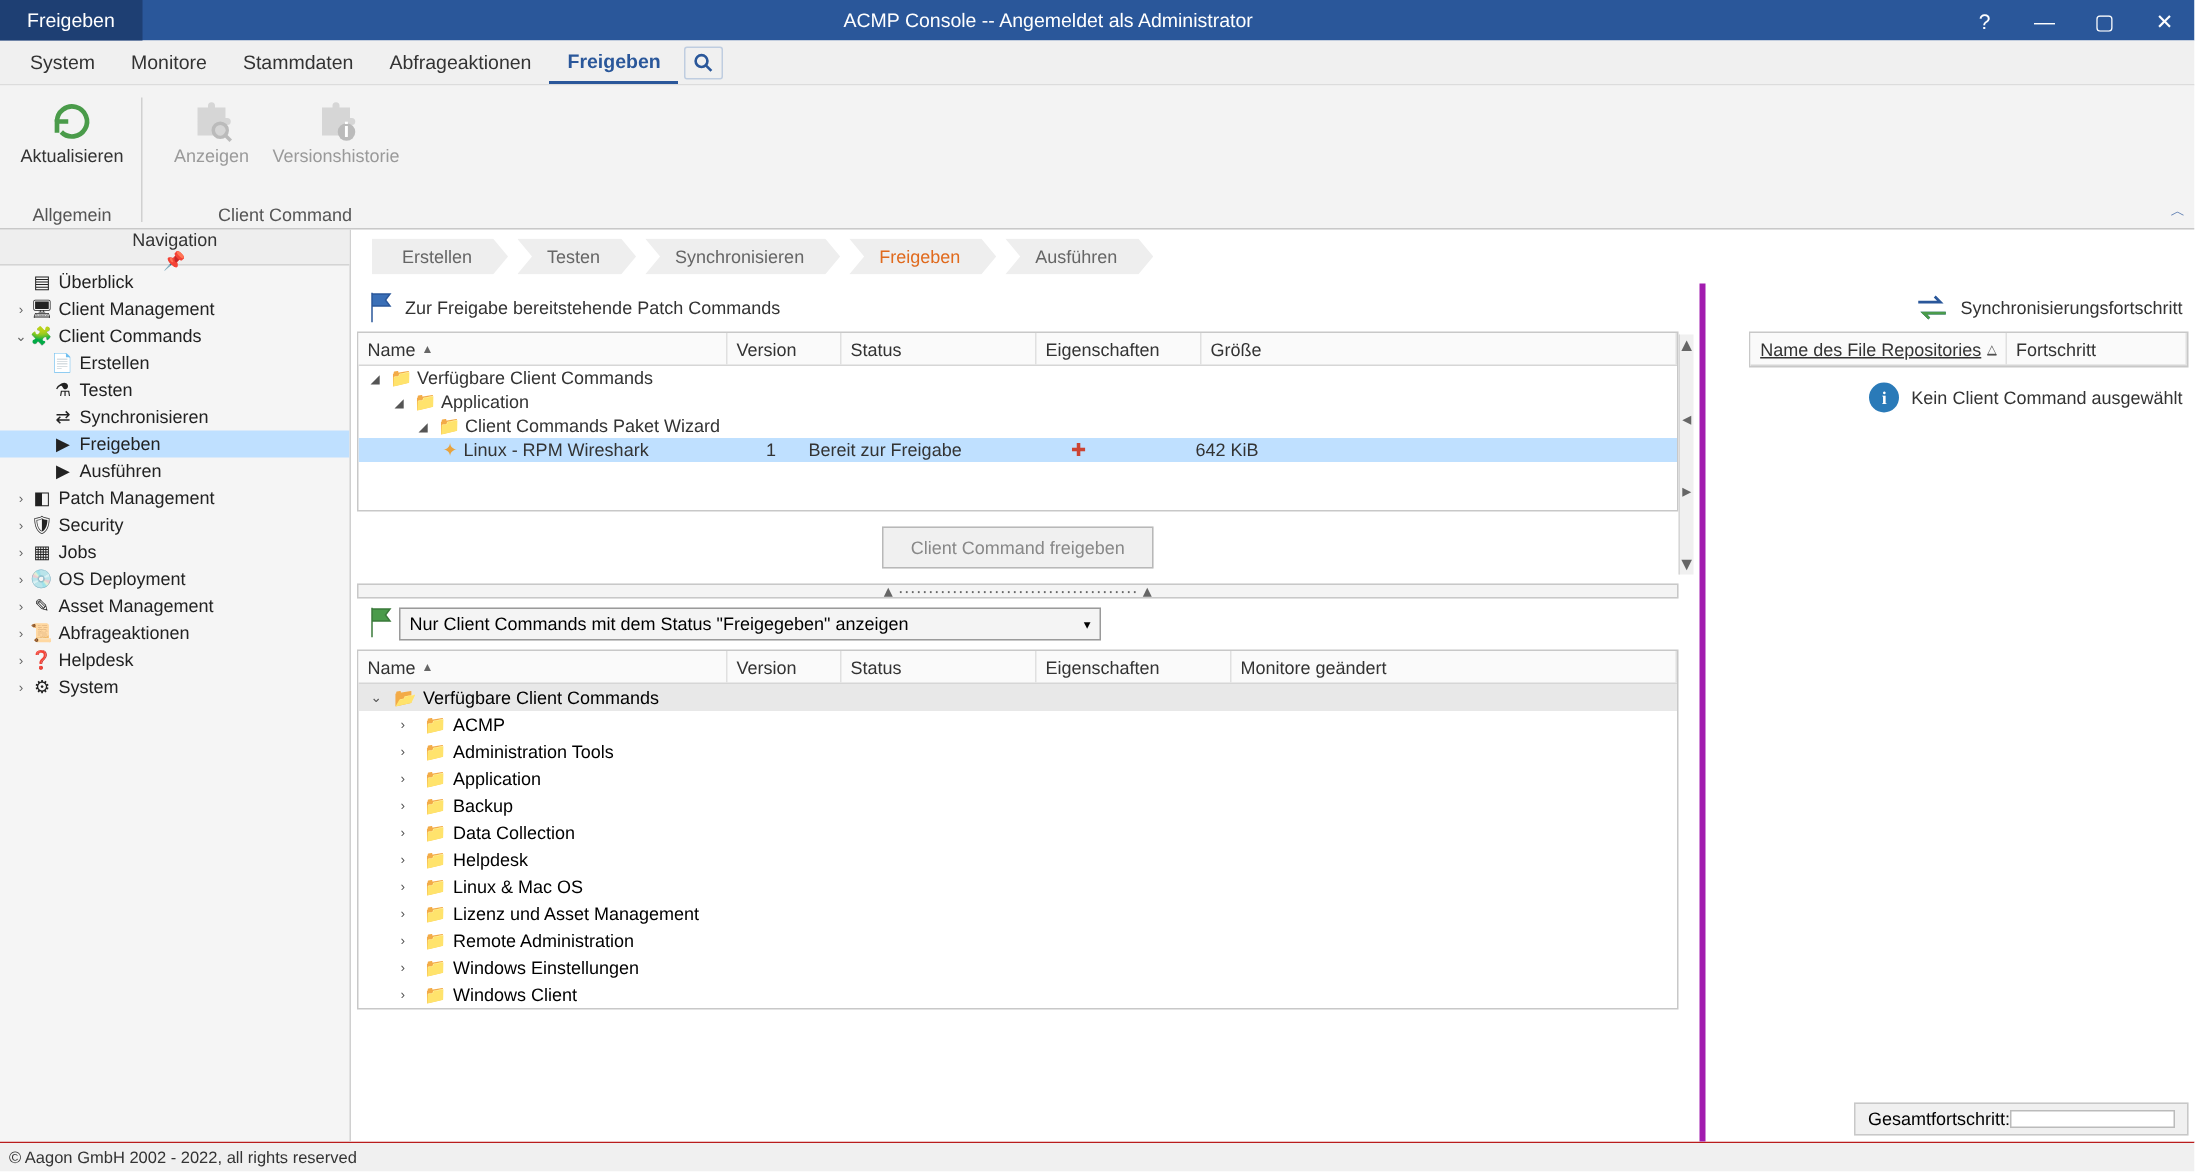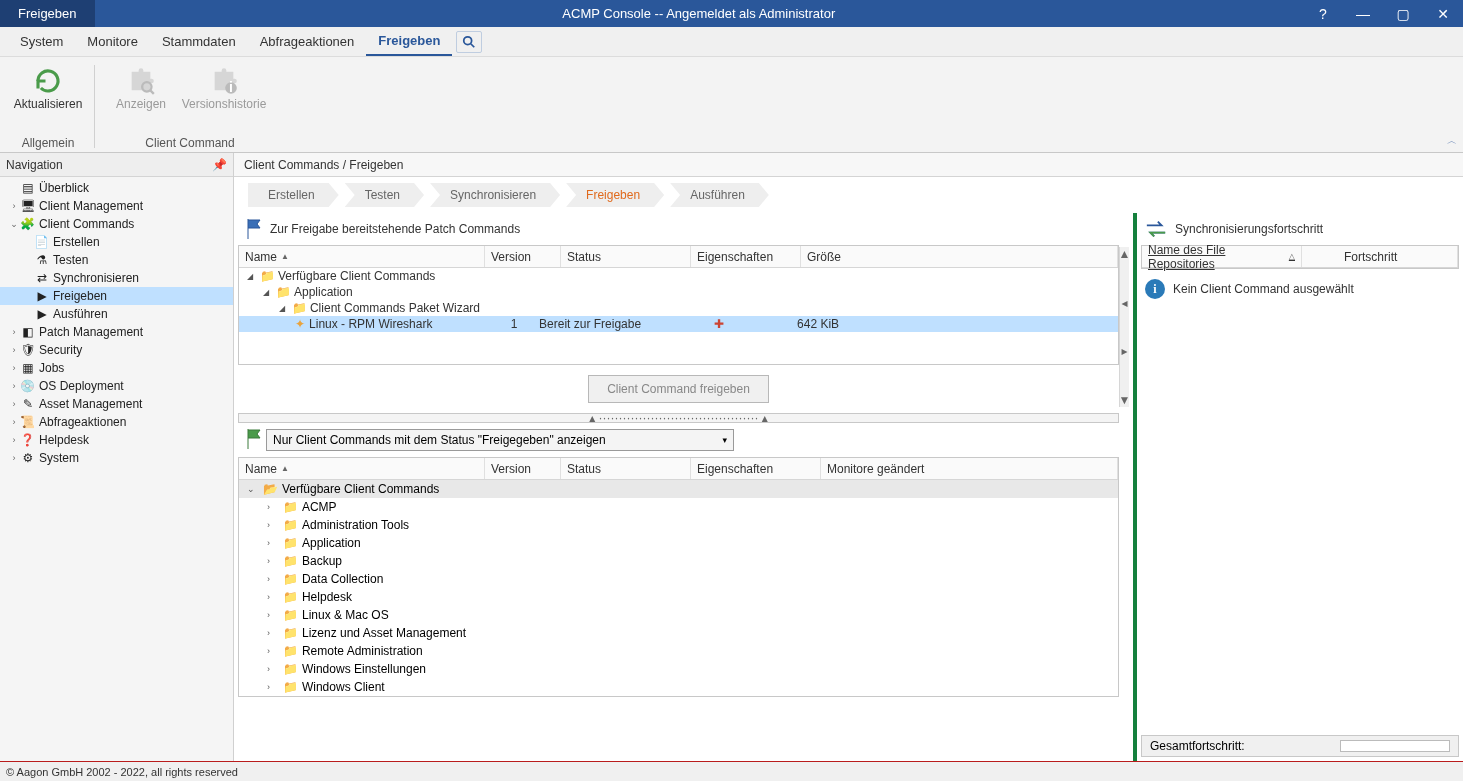--- a/index.html
+++ b/index.html
@@ -24,38 +24,38 @@
 .ribbon-btn { display:flex; flex-direction:column; align-items:center; color:#333; cursor:pointer; width:60px; padding-top:4px; }
 .ribbon-btn.disabled { color:#9a9a9a; cursor:default; }
 .ribbon-btn .ico { width:32px; height:32px; display:flex; align-items:center; justify-content:center; }
 .ribbon-group-label { text-align:right; color:#555; font-size:12px; padding-bottom:2px; }
 .ribbon-sep { width:1px; background:#d0d0d0; margin:4px 6px; }
 .ribbon-collapse { position:absolute; right:6px; bottom:4px; color:#5a7bb0; cursor:pointer; font-size:10px; }
 
 
 .body { display:flex; height: calc(781px - 27px - 30px - 96px - 20px); }
 .nav { width:234px; background:#f5f5f5; border-right:1px solid #d0d0d0; display:flex; flex-direction:column; }
-.nav-header { height:24px; display:flex; align-items:center; justify-content:space-between; padding:0 6px; background:#eee; border-bottom:1px solid #d4d4d4; color:#333; }
+.nav-header { height:24px; display:flex; align-items:center; justify-content:space-between; padding:0 6px; background:#eee; border-bottom:1px solid #d4d4d4; color:#333;flex-direction:column; }
 .nav-tree { flex:1; overflow:auto; padding-top:2px; }
 .tree-item { display:flex; align-items:center; height:18px; padding-left:8px; cursor:pointer; white-space:nowrap; color:#222; }
 .tree-item .arrow { width:12px; display:inline-block; color:#666; font-size:9px; text-align:center; }
 .tree-item .ico { width:16px; height:16px; display:inline-flex; align-items:center; justify-content:center; margin-right:3px; }
 .tree-item.l1 { padding-left:22px; }
 .tree-item.selected { background:#bfe0ff; }
 
 .main { flex:1; display:flex; flex-direction:column; background:#fff; }
 .breadcrumb { height:24px; border-bottom:1px solid #d4d4d4; display:flex; align-items:center; padding-left:10px; color:#333; background:#f7f7f7; }
 .wizard { height:36px; display:flex; align-items:center; padding-left:14px; gap:0; background:#fff; }
 .wizard-step { position:relative; height:24px; background:#eeeeee; color:#666; display:flex; align-items:center; padding:0 24px 0 20px; margin-right:6px; clip-path: polygon(0 0, calc(100% - 10px) 0, 100% 50%, calc(100% - 10px) 100%, 0 100%, 10px 50%); font-size:12px; }
 .wizard-step.first { clip-path: polygon(0 0, calc(100% - 10px) 0, 100% 50%, calc(100% - 10px) 100%, 0 100%); }
 .wizard-step.active { color:#e06a1d; }
 
 .content-row { display:flex; flex:1; min-height:0; }
 .left-col { flex:1; display:flex; flex-direction:column; padding:0 4px; min-width:0; }
-.right-col { width:330px; border-left:4px solid #15803d; display:flex; flex-direction:column; padding:0 0 0 0; }
+.right-col { width:330px; border-left:4px solid #a21caf; display:flex; flex-direction:column; padding:0 0 0 0;align-items:flex-end; }
 
 .section-hdr { display:flex; align-items:center; gap:8px; padding:6px 8px; color:#333; font-size:13px; }
 .flag { width:16px; height:20px; }
 
 .grid { border:1px solid #c8c8c8; display:flex; flex-direction:column; background:#fff; }
 .grid-head { display:flex; height:22px; background:#fafafa; border-bottom:1px solid #d6d6d6; }
 .grid-head .col { padding:3px 6px; border-right:1px solid #e0e0e0; color:#333; display:flex; align-items:center; gap:4px; }
 .grid-body { flex:1; overflow:auto; font-size:12px; }
 .tree-row { display:flex; align-items:center; height:16px; padding-left:8px; color:#333; white-space:nowrap; }
 .tree-row .arrow { width:10px; font-size:8px; color:#555; }
@@ -242,21 +242,20 @@
         </div>
         <div class="tree-item">
           <span class="arrow">›</span>
           <span class="ico">⚙</span>
           <span>System</span>
         </div>
       </div>
   </div>
 
   <div class="main">
-    <div class="breadcrumb">Client Commands / Freigeben</div>
     <div class="wizard">
       <div class="wizard-step first">Erstellen</div>
       <div class="wizard-step">Testen</div>
       <div class="wizard-step">Synchronisieren</div>
       <div class="wizard-step active">Freigeben</div>
       <div class="wizard-step">Ausführen</div>
     </div>
 
     <div class="content-row">
       <div class="left-col">
@@ -411,21 +410,21 @@
               <path d="M22 14H6l4 4" fill="none" stroke="#4a9b4a" stroke-width="2"></path>
             </svg>
           <span>Synchronisierungsfortschritt</span>
         </div>
         <div class="grid" style="margin:0 4px;">
           <div class="grid-head">
             <div class="col" style="flex:1;text-decoration:underline;">
                 <span>Name des File Repositories</span>
                 <span class="sort-arrow" style="margin-left:auto;">△</span>
               </div>
-            <div class="col" style="width:120px;margin-left:36px;">Fortschritt</div>
+            <div class="col" style="width:120px;">Fortschritt</div>
           </div>
         </div>
         <div class="sync-msg">
           <div class="info-circle">i</div>
           <span>Kein Client Command ausgewählt</span>
         </div>
         <div style="flex:1;"></div>
         <div class="progress-foot">
           <span>Gesamtfortschritt:</span>
           <div class="pb"></div>

